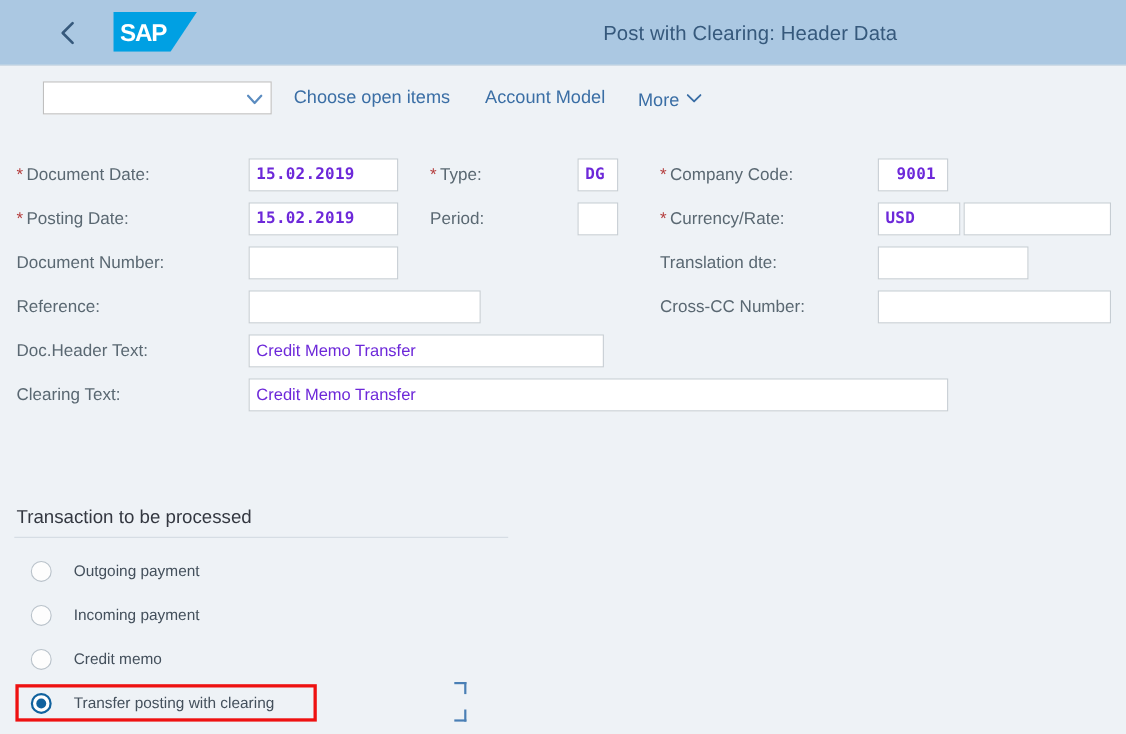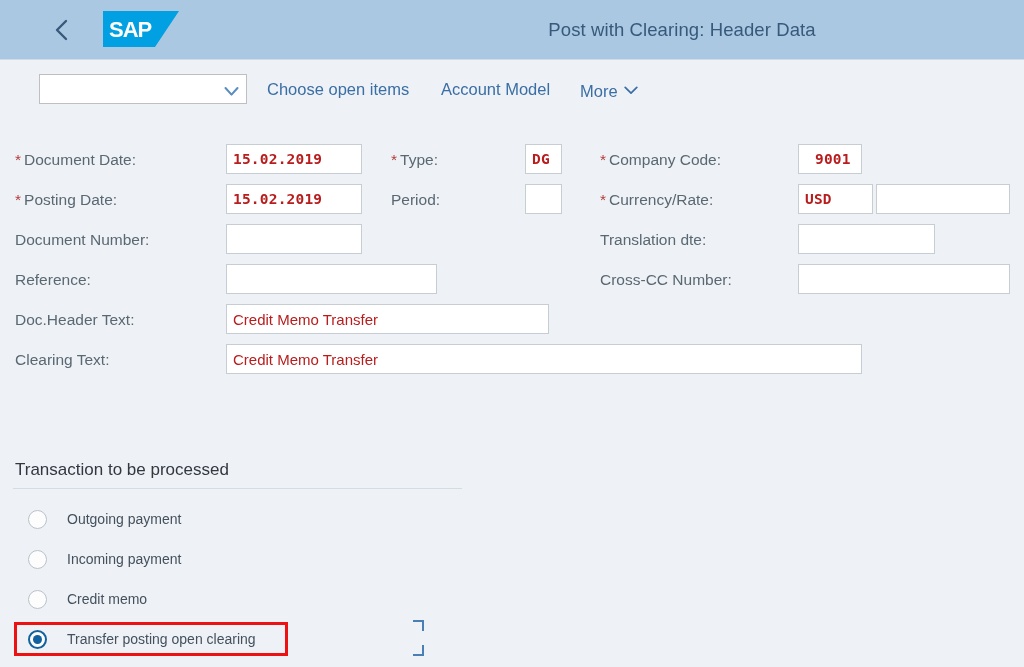--- a/index.html
+++ b/index.html
@@ -126,21 +126,21 @@
   .f-label .req {
     color: #b33a3a;
     margin-right: 3px;
   }
   .f-input {
     position: absolute;
     background: #ffffff;
     border: 1px solid #c6cdd3;
     box-sizing: border-box;
     font-size: 15px;
-    color: #b91c1c;
+    color: #6d28d9;
     line-height: normal;
     padding: 0 6px;
     display: flex;
     align-items: center;
     white-space: nowrap;
     overflow: hidden;
     cursor: text;
   }
   .f-input.mono {
     font-family: "DejaVu Sans Mono", "Liberation Mono", monospace;
@@ -330,21 +330,21 @@
       <span class="radio-label">Incoming payment</span>
     </div>
 
     <div class="radio-row" style="top:138px;">
       <span class="radio-mark"></span>
       <span class="radio-label">Credit memo</span>
     </div>
 
     <div class="radio-row selected" style="top:178px;">
       <span class="radio-mark"></span>
-      <span class="radio-label">Transfer posting open clearing</span>
+      <span class="radio-label">Transfer posting with clearing</span>
     </div>
 
     <div class="corner tr" style="left:413px; top:171px;"></div>
     <div class="corner br" style="left:413px; top:196px;"></div>
   </div>
 
   <div class="highlight-box"></div>
 
 </div>
 

